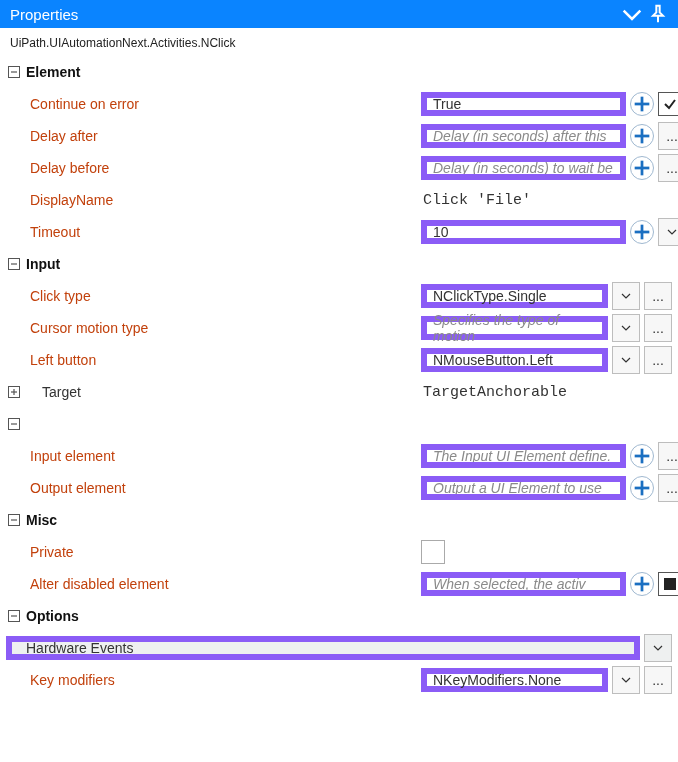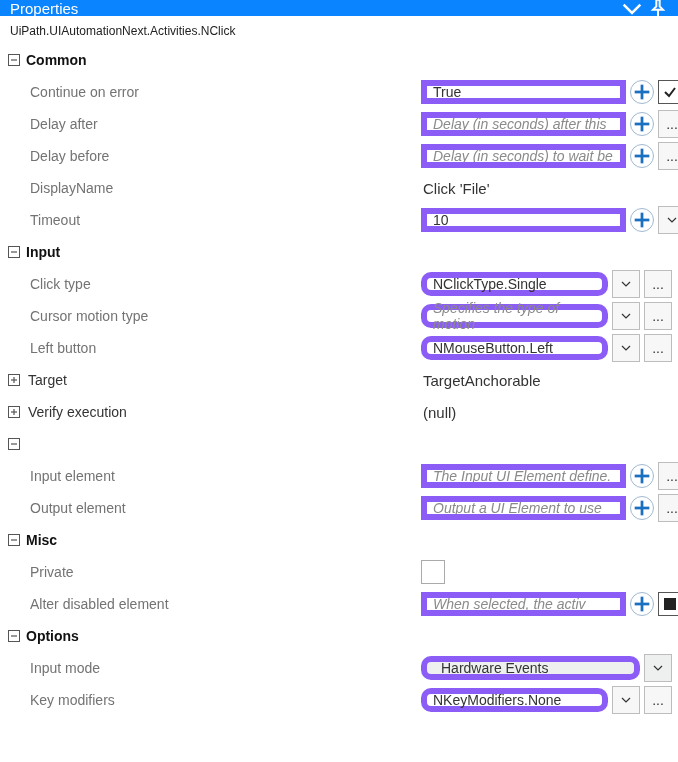--- a/index.html
+++ b/index.html
@@ -9,21 +9,21 @@
       color: #333;
       width: 678px;
       background: #fff;
     }
     .titlebar {
       background: #0a84ff;
       color: #fff;
       padding: 4px 10px;
       display: flex;
       align-items: center;
-      height: 16px;
+      height: 28px;
     }
     .titlebar .title { flex: 1; font-size: 15px; }
     .titlebar .icon-btn {
       width: 20px; height: 20px;
       display: inline-flex; align-items: center; justify-content: center;
       margin-left: 6px;
       cursor: pointer;
     }
     .subtitle {
       padding: 8px 10px 6px 10px;
@@ -51,34 +51,34 @@
     }
     .expander {
       width: 16px; height: 16px;
       display: inline-flex; align-items: center; justify-content: center;
       margin-right: 4px;
       cursor: pointer;
       color: #333;
     }
     .expander svg { width: 12px; height: 12px; }
     .section-label { font-weight: 600; color: #111; }
-    .prop-label { color: #737373; padding-left: 24px; }
+    .prop-label { color: #c2410c; padding-left: 24px; }
     .input, .select {
       border: 6px solid #8b5cf6;
       background: #fff;
       height: 24px;
       padding: 0 6px;
       font-size: 14px;
       font-family: inherit;
       color: #333;
       display: flex;
       align-items: center;
     }
     .input.flex { flex: 1; }
-    .select.flex { flex: 1; border-radius: 10px; }
+    .select.flex { flex: 1; }
     .input::placeholder { color: #8a8a8a; font-style: italic; }
     .select.placeholder { color: #8a8a8a; font-style: italic; }
     .sq-btn {
       width: 28px; height: 28px;
       border: 1px solid #bdbdbd;
       background: #f7f7f7;
       display: inline-flex; align-items: center; justify-content: center;
       cursor: pointer;
       flex: 0 0 28px;
       color: #333;
@@ -96,21 +96,21 @@
     .check-box, .fill-box, .empty-box {
       width: 24px; height: 24px;
       border: 1px solid #555;
       display: inline-flex; align-items: center; justify-content: center;
       background: #fff;
       flex: 0 0 24px;
     }
     .fill-box .inner {
       width: 12px; height: 12px; background: #222;
     }
-    .static-value { font-size: 15px; color: #333; padding: 4px 2px; }
+    .static-value { font-size: 15px; color: #333; padding: 4px 2px; font-family: Liberation Mono, monospace; }
     .caret svg { width: 10px; height: 10px; }
   </style>
 </head>
 <body>
 
 <div class="titlebar">
   <span class="title">Properties</span>
   <span class="icon-btn">
     <svg viewBox="0 0 12 12">
         <path d="M1 4 L6 9 L11 4" fill="none" stroke="#fff" stroke-width="1.5"></path>
@@ -128,21 +128,21 @@
 <div class="content">
 
   <div class="row">
     <div class="label-col">
       <span class="expander">
         <svg viewBox="0 0 12 12">
             <rect x="0.5" y="0.5" width="11" height="11" fill="none" stroke="#555"></rect>
             <line x1="3" y1="6" x2="9" y2="6" stroke="#555" stroke-width="1.2"></line>
           </svg>
       </span>
-      <span class="section-label">Common</span>
+      <span class="section-label">Element</span>
     </div>
   </div>
 
   <div class="row">
     <div class="label-col">
         <span class="prop-label">Continue on error</span>
       </div>
     <div class="value-col">
       <input class="input flex" value="True" style="">
       <span class="plus-btn">
@@ -281,42 +281,27 @@
 
   <div class="row">
     <div class="label-col">
       <span class="expander">
         <svg viewBox="0 0 12 12">
             <rect x="0.5" y="0.5" width="11" height="11" fill="none" stroke="#555"></rect>
             <line x1="3" y1="6" x2="9" y2="6" stroke="#555" stroke-width="1.2"></line>
             <line x1="6" y1="3" x2="6" y2="9" stroke="#555" stroke-width="1.2"></line>
           </svg>
       </span>
-      <span style="margin-left:2px;">Target</span>
+      <span style="margin-left:16px;">Target</span>
     </div>
     <div class="value-col">
         <span class="static-value">TargetAnchorable</span>
       </div>
   </div>
 
-  <div class="row">
-    <div class="label-col">
-      <span class="expander">
-        <svg viewBox="0 0 12 12">
-            <rect x="0.5" y="0.5" width="11" height="11" fill="none" stroke="#555"></rect>
-            <line x1="3" y1="6" x2="9" y2="6" stroke="#555" stroke-width="1.2"></line>
-            <line x1="6" y1="3" x2="6" y2="9" stroke="#555" stroke-width="1.2"></line>
-          </svg>
-      </span>
-      <span style="margin-left:2px;">Verify execution</span>
-    </div>
-    <div class="value-col">
-        <span class="static-value">(null)</span>
-      </div>
-  </div>
 
   <div class="row">
     <div class="label-col">
       <span class="expander">
         <svg viewBox="0 0 12 12">
             <rect x="0.5" y="0.5" width="11" height="11" fill="none" stroke="#555"></rect>
             <line x1="3" y1="6" x2="9" y2="6" stroke="#555" stroke-width="1.2"></line>
           </svg>
       </span>
     </div>
@@ -400,23 +385,20 @@
         <svg viewBox="0 0 12 12">
             <rect x="0.5" y="0.5" width="11" height="11" fill="none" stroke="#555"></rect>
             <line x1="3" y1="6" x2="9" y2="6" stroke="#555" stroke-width="1.2"></line>
           </svg>
       </span>
       <span class="section-label">Options</span>
     </div>
   </div>
 
   <div class="row">
-    <div class="label-col">
-        <span class="prop-label">Input mode</span>
-      </div>
     <div class="value-col">
       <span class="select input flex" style="background:#eef0f0;padding-left:14px;">Hardware Events</span>
       <span class="sq-btn caret" style="background:#eef0f0;">
           <svg viewBox="0 0 10 10">
             <path d="M1 3 L5 7 L9 3" fill="none" stroke="#333" stroke-width="1.2"></path>
           </svg>
         </span>
     </div>
   </div>
 

